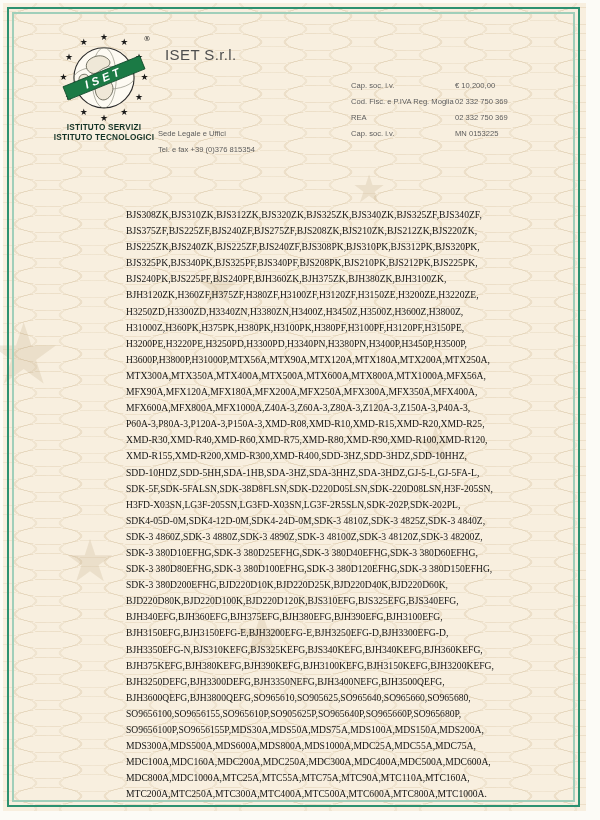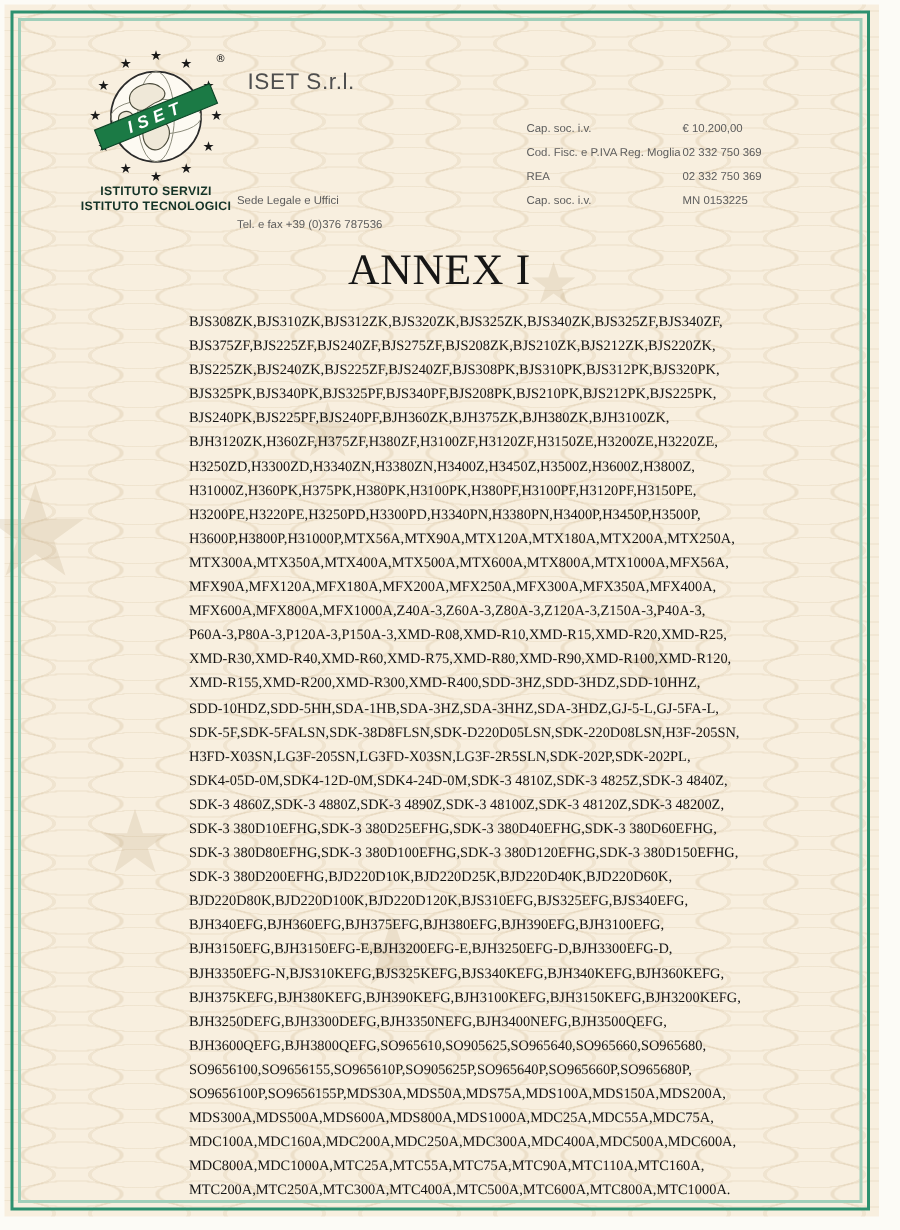--- a/index.html
+++ b/index.html
@@ -96,21 +96,21 @@
     <div class="logo-caption">
       <div>ISTITUTO SERVIZI</div>
       <div>ISTITUTO TECNOLOGICI</div>
     </div>
   </div>
 
   <div class="company-name">ISET S.r.l.</div>
 
   <div class="addr">
     <div>Sede Legale e Uffici</div>
-    <div>Tel. e fax +39 (0)376 787536</div>
+    <div>Tel. e fax +39 (0)376 815354</div>
   </div>
 
   <div class="registry">
     <div class="reg-row">
       <span>Cap. soc. i.v.</span>
       <span class="reg-value">€ 10.200,00</span>
     </div>
     <div class="reg-row">
       <span>Cod. Fisc. e P.IVA Reg. Moglia</span>
       <span class="reg-value">02 332 750 369</span>
@@ -118,15 +118,14 @@
     <div class="reg-row">
       <span>REA</span>
       <span class="reg-value">02 332 750 369</span>
     </div>
     <div class="reg-row">
       <span>Cap. soc. i.v.</span>
       <span class="reg-value">MN 0153225</span>
     </div>
   </div>
 
-  <h1 class="annex-title">ANNEX I</h1>
   <p class="codes"><span style="white-space: nowrap;">BJS308ZK</span>,​<span style="white-space: nowrap;">BJS310ZK</span>,​<span style="white-space: nowrap;">BJS312ZK</span>,​<span style="white-space: nowrap;">BJS320ZK</span>,​<span style="white-space: nowrap;">BJS325ZK</span>,​<span style="white-space: nowrap;">BJS340ZK</span>,​<span style="white-space: nowrap;">BJS325ZF</span>,​<span style="white-space: nowrap;">BJS340ZF</span>,​<span style="white-space: nowrap;">BJS375ZF</span>,​<span style="white-space: nowrap;">BJS225ZF</span>,​<span style="white-space: nowrap;">BJS240ZF</span>,​<span style="white-space: nowrap;">BJS275ZF</span>,​<span style="white-space: nowrap;">BJS208ZK</span>,​<span style="white-space: nowrap;">BJS210ZK</span>,​<span style="white-space: nowrap;">BJS212ZK</span>,​<span style="white-space: nowrap;">BJS220ZK</span>,​<span style="white-space: nowrap;">BJS225ZK</span>,​<span style="white-space: nowrap;">BJS240ZK</span>,​<span style="white-space: nowrap;">BJS225ZF</span>,​<span style="white-space: nowrap;">BJS240ZF</span>,​<span style="white-space: nowrap;">BJS308PK</span>,​<span style="white-space: nowrap;">BJS310PK</span>,​<span style="white-space: nowrap;">BJS312PK</span>,​<span style="white-space: nowrap;">BJS320PK</span>,​<span style="white-space: nowrap;">BJS325PK</span>,​<span style="white-space: nowrap;">BJS340PK</span>,​<span style="white-space: nowrap;">BJS325PF</span>,​<span style="white-space: nowrap;">BJS340PF</span>,​<span style="white-space: nowrap;">BJS208PK</span>,​<span style="white-space: nowrap;">BJS210PK</span>,​<span style="white-space: nowrap;">BJS212PK</span>,​<span style="white-space: nowrap;">BJS225PK</span>,​<span style="white-space: nowrap;">BJS240PK</span>,​<span style="white-space: nowrap;">BJS225PF</span>,​<span style="white-space: nowrap;">BJS240PF</span>,​<span style="white-space: nowrap;">BJH360ZK</span>,​<span style="white-space: nowrap;">BJH375ZK</span>,​<span style="white-space: nowrap;">BJH380ZK</span>,​<span style="white-space: nowrap;">BJH3100ZK</span>,​<span style="white-space: nowrap;">BJH3120ZK</span>,​<span style="white-space: nowrap;">H360ZF</span>,​<span style="white-space: nowrap;">H375ZF</span>,​<span style="white-space: nowrap;">H380ZF</span>,​<span style="white-space: nowrap;">H3100ZF</span>,​<span style="white-space: nowrap;">H3120ZF</span>,​<span style="white-space: nowrap;">H3150ZE</span>,​<span style="white-space: nowrap;">H3200ZE</span>,​<span style="white-space: nowrap;">H3220ZE</span>,​<span style="white-space: nowrap;">H3250ZD</span>,​<span style="white-space: nowrap;">H3300ZD</span>,​<span style="white-space: nowrap;">H3340ZN</span>,​<span style="white-space: nowrap;">H3380ZN</span>,​<span style="white-space: nowrap;">H3400Z</span>,​<span style="white-space: nowrap;">H3450Z</span>,​<span style="white-space: nowrap;">H3500Z</span>,​<span style="white-space: nowrap;">H3600Z</span>,​<span style="white-space: nowrap;">H3800Z</span>,​<span style="white-space: nowrap;">H31000Z</span>,​<span style="white-space: nowrap;">H360PK</span>,​<span style="white-space: nowrap;">H375PK</span>,​<span style="white-space: nowrap;">H380PK</span>,​<span style="white-space: nowrap;">H3100PK</span>,​<span style="white-space: nowrap;">H380PF</span>,​<span style="white-space: nowrap;">H3100PF</span>,​<span style="white-space: nowrap;">H3120PF</span>,​<span style="white-space: nowrap;">H3150PE</span>,​<span style="white-space: nowrap;">H3200PE</span>,​<span style="white-space: nowrap;">H3220PE</span>,​<span style="white-space: nowrap;">H3250PD</span>,​<span style="white-space: nowrap;">H3300PD</span>,​<span style="white-space: nowrap;">H3340PN</span>,​<span style="white-space: nowrap;">H3380PN</span>,​<span style="white-space: nowrap;">H3400P</span>,​<span style="white-space: nowrap;">H3450P</span>,​<span style="white-space: nowrap;">H3500P</span>,​<span style="white-space: nowrap;">H3600P</span>,​<span style="white-space: nowrap;">H3800P</span>,​<span style="white-space: nowrap;">H31000P</span>,​<span style="white-space: nowrap;">MTX56A</span>,​<span style="white-space: nowrap;">MTX90A</span>,​<span style="white-space: nowrap;">MTX120A</span>,​<span style="white-space: nowrap;">MTX180A</span>,​<span style="white-space: nowrap;">MTX200A</span>,​<span style="white-space: nowrap;">MTX250A</span>,​<span style="white-space: nowrap;">MTX300A</span>,​<span style="white-space: nowrap;">MTX350A</span>,​<span style="white-space: nowrap;">MTX400A</span>,​<span style="white-space: nowrap;">MTX500A</span>,​<span style="white-space: nowrap;">MTX600A</span>,​<span style="white-space: nowrap;">MTX800A</span>,​<span style="white-space: nowrap;">MTX1000A</span>,​<span style="white-space: nowrap;">MFX56A</span>,​<span style="white-space: nowrap;">MFX90A</span>,​<span style="white-space: nowrap;">MFX120A</span>,​<span style="white-space: nowrap;">MFX180A</span>,​<span style="white-space: nowrap;">MFX200A</span>,​<span style="white-space: nowrap;">MFX250A</span>,​<span style="white-space: nowrap;">MFX300A</span>,​<span style="white-space: nowrap;">MFX350A</span>,​<span style="white-space: nowrap;">MFX400A</span>,​<span style="white-space: nowrap;">MFX600A</span>,​<span style="white-space: nowrap;">MFX800A</span>,​<span style="white-space: nowrap;">MFX1000A</span>,​<span style="white-space: nowrap;">Z40A-3</span>,​<span style="white-space: nowrap;">Z60A-3</span>,​<span style="white-space: nowrap;">Z80A-3</span>,​<span style="white-space: nowrap;">Z120A-3</span>,​<span style="white-space: nowrap;">Z150A-3</span>,​<span style="white-space: nowrap;">P40A-3</span>,​<span style="white-space: nowrap;">P60A-3</span>,​<span style="white-space: nowrap;">P80A-3</span>,​<span style="white-space: nowrap;">P120A-3</span>,​<span style="white-space: nowrap;">P150A-3</span>,​<span style="white-space: nowrap;">XMD-R08</span>,​<span style="white-space: nowrap;">XMD-R10</span>,​<span style="white-space: nowrap;">XMD-R15</span>,​<span style="white-space: nowrap;">XMD-R20</span>,​<span style="white-space: nowrap;">XMD-R25</span>,​<span style="white-space: nowrap;">XMD-R30</span>,​<span style="white-space: nowrap;">XMD-R40</span>,​<span style="white-space: nowrap;">XMD-R60</span>,​<span style="white-space: nowrap;">XMD-R75</span>,​<span style="white-space: nowrap;">XMD-R80</span>,​<span style="white-space: nowrap;">XMD-R90</span>,​<span style="white-space: nowrap;">XMD-R100</span>,​<span style="white-space: nowrap;">XMD-R120</span>,​<span style="white-space: nowrap;">XMD-R155</span>,​<span style="white-space: nowrap;">XMD-R200</span>,​<span style="white-space: nowrap;">XMD-R300</span>,​<span style="white-space: nowrap;">XMD-R400</span>,​<span style="white-space: nowrap;">SDD-3HZ</span>,​<span style="white-space: nowrap;">SDD-3HDZ</span>,​<span style="white-space: nowrap;">SDD-10HHZ</span>,​<span style="white-space: nowrap;">SDD-10HDZ</span>,​<span style="white-space: nowrap;">SDD-5HH</span>,​<span style="white-space: nowrap;">SDA-1HB</span>,​<span style="white-space: nowrap;">SDA-3HZ</span>,​<span style="white-space: nowrap;">SDA-3HHZ</span>,​<span style="white-space: nowrap;">SDA-3HDZ</span>,​<span style="white-space: nowrap;">GJ-5-L</span>,​<span style="white-space: nowrap;">GJ-5FA-L</span>,​<span style="white-space: nowrap;">SDK-5F</span>,​<span style="white-space: nowrap;">SDK-5FALSN</span>,​<span style="white-space: nowrap;">SDK-38D8FLSN</span>,​<span style="white-space: nowrap;">SDK-D220D05LSN</span>,​<span style="white-space: nowrap;">SDK-220D08LSN</span>,​<span style="white-space: nowrap;">H3F-205SN</span>,​<span style="white-space: nowrap;">H3FD-X03SN</span>,​<span style="white-space: nowrap;">LG3F-205SN</span>,​<span style="white-space: nowrap;">LG3FD-X03SN</span>,​<span style="white-space: nowrap;">LG3F-2R5SLN</span>,​<span style="white-space: nowrap;">SDK-202P</span>,​<span style="white-space: nowrap;">SDK-202PL</span>,​<span style="white-space: nowrap;">SDK4-05D-0M</span>,​<span style="white-space: nowrap;">SDK4-12D-0M</span>,​<span style="white-space: nowrap;">SDK4-24D-0M</span>,​<span style="white-space: nowrap;">SDK-3 4810Z</span>,​<span style="white-space: nowrap;">SDK-3 4825Z</span>,​<span style="white-space: nowrap;">SDK-3 4840Z</span>,​<span style="white-space: nowrap;">SDK-3 4860Z</span>,​<span style="white-space: nowrap;">SDK-3 4880Z</span>,​<span style="white-space: nowrap;">SDK-3 4890Z</span>,​<span style="white-space: nowrap;">SDK-3 48100Z</span>,​<span style="white-space: nowrap;">SDK-3 48120Z</span>,​<span style="white-space: nowrap;">SDK-3 48200Z</span>,​<span style="white-space: nowrap;">SDK-3 380D10EFHG</span>,​<span style="white-space: nowrap;">SDK-3 380D25EFHG</span>,​<span style="white-space: nowrap;">SDK-3 380D40EFHG</span>,​<span style="white-space: nowrap;">SDK-3 380D60EFHG</span>,​<span style="white-space: nowrap;">SDK-3 380D80EFHG</span>,​<span style="white-space: nowrap;">SDK-3 380D100EFHG</span>,​<span style="white-space: nowrap;">SDK-3 380D120EFHG</span>,​<span style="white-space: nowrap;">SDK-3 380D150EFHG</span>,​<span style="white-space: nowrap;">SDK-3 380D200EFHG</span>,​<span style="white-space: nowrap;">BJD220D10K</span>,​<span style="white-space: nowrap;">BJD220D25K</span>,​<span style="white-space: nowrap;">BJD220D40K</span>,​<span style="white-space: nowrap;">BJD220D60K</span>,​<span style="white-space: nowrap;">BJD220D80K</span>,​<span style="white-space: nowrap;">BJD220D100K</span>,​<span style="white-space: nowrap;">BJD220D120K</span>,​<span style="white-space: nowrap;">BJS310EFG</span>,​<span style="white-space: nowrap;">BJS325EFG</span>,​<span style="white-space: nowrap;">BJS340EFG</span>,​<span style="white-space: nowrap;">BJH340EFG</span>,​<span style="white-space: nowrap;">BJH360EFG</span>,​<span style="white-space: nowrap;">BJH375EFG</span>,​<span style="white-space: nowrap;">BJH380EFG</span>,​<span style="white-space: nowrap;">BJH390EFG</span>,​<span style="white-space: nowrap;">BJH3100EFG</span>,​<span style="white-space: nowrap;">BJH3150EFG</span>,​<span style="white-space: nowrap;">BJH3150EFG-E</span>,​<span style="white-space: nowrap;">BJH3200EFG-E</span>,​<span style="white-space: nowrap;">BJH3250EFG-D</span>,​<span style="white-space: nowrap;">BJH3300EFG-D</span>,​<span style="white-space: nowrap;">BJH3350EFG-N</span>,​<span style="white-space: nowrap;">BJS310KEFG</span>,​<span style="white-space: nowrap;">BJS325KEFG</span>,​<span style="white-space: nowrap;">BJS340KEFG</span>,​<span style="white-space: nowrap;">BJH340KEFG</span>,​<span style="white-space: nowrap;">BJH360KEFG</span>,​<span style="white-space: nowrap;">BJH375KEFG</span>,​<span style="white-space: nowrap;">BJH380KEFG</span>,​<span style="white-space: nowrap;">BJH390KEFG</span>,​<span style="white-space: nowrap;">BJH3100KEFG</span>,​<span style="white-space: nowrap;">BJH3150KEFG</span>,​<span style="white-space: nowrap;">BJH3200KEFG</span>,​<span style="white-space: nowrap;">BJH3250DEFG</span>,​<span style="white-space: nowrap;">BJH3300DEFG</span>,​<span style="white-space: nowrap;">BJH3350NEFG</span>,​<span style="white-space: nowrap;">BJH3400NEFG</span>,​<span style="white-space: nowrap;">BJH3500QEFG</span>,​<span style="white-space: nowrap;">BJH3600QEFG</span>,​<span style="white-space: nowrap;">BJH3800QEFG</span>,​<span style="white-space: nowrap;">SO965610</span>,​<span style="white-space: nowrap;">SO905625</span>,​<span style="white-space: nowrap;">SO965640</span>,​<span style="white-space: nowrap;">SO965660</span>,​<span style="white-space: nowrap;">SO965680</span>,​<span style="white-space: nowrap;">SO9656100</span>,​<span style="white-space: nowrap;">SO9656155</span>,​<span style="white-space: nowrap;">SO965610P</span>,​<span style="white-space: nowrap;">SO905625P</span>,​<span style="white-space: nowrap;">SO965640P</span>,​<span style="white-space: nowrap;">SO965660P</span>,​<span style="white-space: nowrap;">SO965680P</span>,​<span style="white-space: nowrap;">SO9656100P</span>,​<span style="white-space: nowrap;">SO9656155P</span>,​<span style="white-space: nowrap;">MDS30A</span>,​<span style="white-space: nowrap;">MDS50A</span>,​<span style="white-space: nowrap;">MDS75A</span>,​<span style="white-space: nowrap;">MDS100A</span>,​<span style="white-space: nowrap;">MDS150A</span>,​<span style="white-space: nowrap;">MDS200A</span>,​<span style="white-space: nowrap;">MDS300A</span>,​<span style="white-space: nowrap;">MDS500A</span>,​<span style="white-space: nowrap;">MDS600A</span>,​<span style="white-space: nowrap;">MDS800A</span>,​<span style="white-space: nowrap;">MDS1000A</span>,​<span style="white-space: nowrap;">MDC25A</span>,​<span style="white-space: nowrap;">MDC55A</span>,​<span style="white-space: nowrap;">MDC75A</span>,​<span style="white-space: nowrap;">MDC100A</span>,​<span style="white-space: nowrap;">MDC160A</span>,​<span style="white-space: nowrap;">MDC200A</span>,​<span style="white-space: nowrap;">MDC250A</span>,​<span style="white-space: nowrap;">MDC300A</span>,​<span style="white-space: nowrap;">MDC400A</span>,​<span style="white-space: nowrap;">MDC500A</span>,​<span style="white-space: nowrap;">MDC600A</span>,​<span style="white-space: nowrap;">MDC800A</span>,​<span style="white-space: nowrap;">MDC1000A</span>,​<span style="white-space: nowrap;">MTC25A</span>,​<span style="white-space: nowrap;">MTC55A</span>,​<span style="white-space: nowrap;">MTC75A</span>,​<span style="white-space: nowrap;">MTC90A</span>,​<span style="white-space: nowrap;">MTC110A</span>,​<span style="white-space: nowrap;">MTC160A</span>,​<span style="white-space: nowrap;">MTC200A</span>,​<span style="white-space: nowrap;">MTC250A</span>,​<span style="white-space: nowrap;">MTC300A</span>,​<span style="white-space: nowrap;">MTC400A</span>,​<span style="white-space: nowrap;">MTC500A</span>,​<span style="white-space: nowrap;">MTC600A</span>,​<span style="white-space: nowrap;">MTC800A</span>,​<span style="white-space: nowrap;">MTC1000A.</span></p>
 </div>
 
 </body></html>

